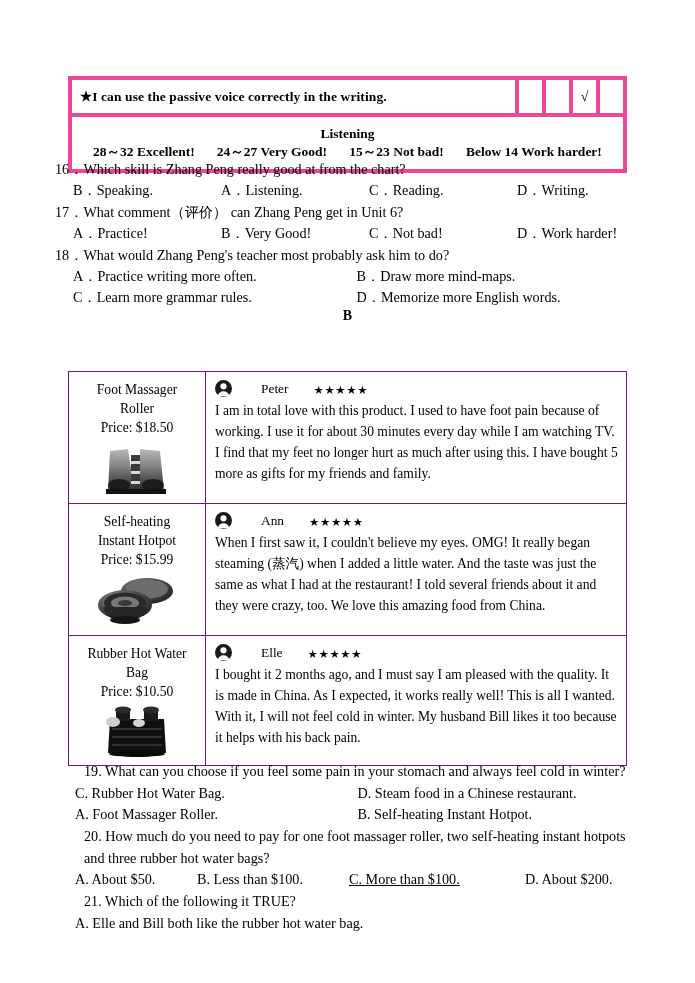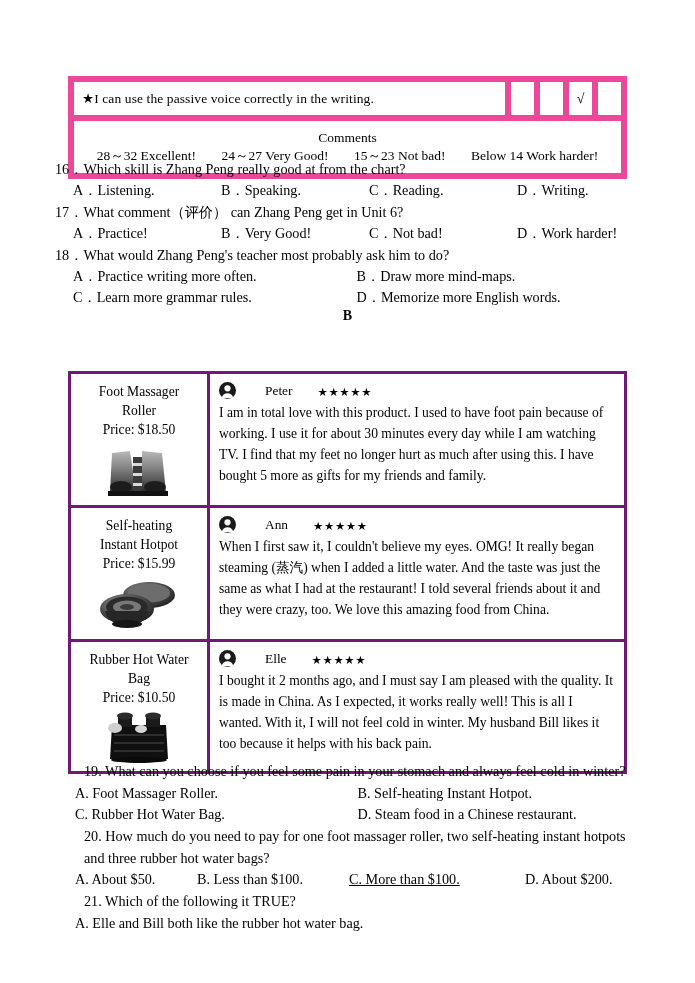--- a/index.html
+++ b/index.html
@@ -26,23 +26,24 @@
   
   .assess-table {
     position: absolute;
     left: 68px;
     top: 76px;
     width: 559px;
     border-collapse: collapse;
     table-layout: fixed;
   }
   .assess-table td {
-    border: 6px solid #ec4899;
+    border: 4px solid #ec4899;
     font-size: 13.5px;
     padding: 0;
+    font-weight: bold;
   }
   .assess-statement {
     height: 33px;
     padding-left: 8px !important;
     white-space: nowrap;
     letter-spacing: .1px;
   }
   .check-col { width: 23px; text-align: center; }
   .check-mark {
     font-size: 14px;
@@ -106,21 +107,21 @@
   
   .review-table {
     position: absolute;
     left: 68px;
     top: 371px;
     width: 559px;
     border-collapse: collapse;
     table-layout: fixed;
   }
   .review-table td {
-    border: 3px solid #701a75;
+    border: 1px solid #701a75;
     vertical-align: top;
   }
   .prod-cell {
     width: 128px;
     text-align: center;
     padding: 8px 4px 6px 4px;
   }
   .prod-name {
     font-size: 13.6px;
     line-height: 19px;
@@ -182,37 +183,37 @@
       <td class="assess-statement">★I can use the passive voice correctly in the writing.</td>
       <td class="check-col"></td>
       <td class="check-col"></td>
       <td class="check-col">
         <span class="check-mark">√</span>
       </td>
       <td class="check-col"></td>
     </tr>
     <tr>
       <td class="comments-cell" colspan="5">
-        <div class="comments-title">Comments</div>
+        <div class="comments-title">Listening</div>
         <div class="comments-scale">
           <span>28～32 Excellent!</span>
           <span>24～27 Very Good!</span>
           <span>15～23 Not bad!</span>
           <span>Below 14 Work harder!</span>
         </div>
       </td>
     </tr>
   </tbody>
     </table>
 
   <div class="q-block" style="top:159px;font-family:Liberation Serif, serif;">
     <div class="q-stem">16．Which skill is Zhang Peng really good at from the chart?</div>
     <div class="q-opts four-col">
+      <span>B．Speaking.</span>
       <span>A．Listening.</span>
-      <span>B．Speaking.</span>
       <span>C．Reading.</span>
       <span>D．Writing.</span>
     </div>
   </div>
 
   <div class="q-block" style="top:202px;">
     <div class="q-stem">17．What comment（评价） can Zhang Peng get in Unit 6?</div>
     <div class="q-opts four-col">
       <span>A．Practice!</span>
       <span>B．Very Good!</span>
@@ -347,26 +348,26 @@
         </div>
         <div class="review-text">I bought it 2 months ago, and I must say I am pleased with the quality. It is made in China. As I expected, it works really well! This is all I wanted. With it, I will not feel cold in winter. My husband Bill likes it too because it helps with his back pain.</div>
       </td>
     </tr>
   </tbody>
     </table>
 
   <div class="q-block" style="top:761px;">
     <div class="qb-stem">19. What can you choose if you feel some pain in your stomach and always feel cold in winter?</div>
     <div class="qb-opts half">
+      <span>C. Rubber Hot Water Bag.</span>
+      <span>D. Steam food in a Chinese restaurant.</span>
+    </div>
+    <div class="qb-opts half">
       <span>A. Foot Massager Roller.</span>
       <span>B. Self-heating Instant Hotpot.</span>
-    </div>
-    <div class="qb-opts half">
-      <span>C. Rubber Hot Water Bag.</span>
-      <span>D. Steam food in a Chinese restaurant.</span>
     </div>
   </div>
 
   <div class="q-block" style="top:826px; width:588px;">
     <div class="qb-stem">20. How much do you need to pay for one foot massager roller, two self-heating instant hotpots and three rubber hot water bags?</div>
     <div class="qb-opts quarter">
       <span>A. About $50.</span>
       <span>B. Less than $100.</span>
       <span>C. More than $100.</span>
       <span>D. About $200.</span>

